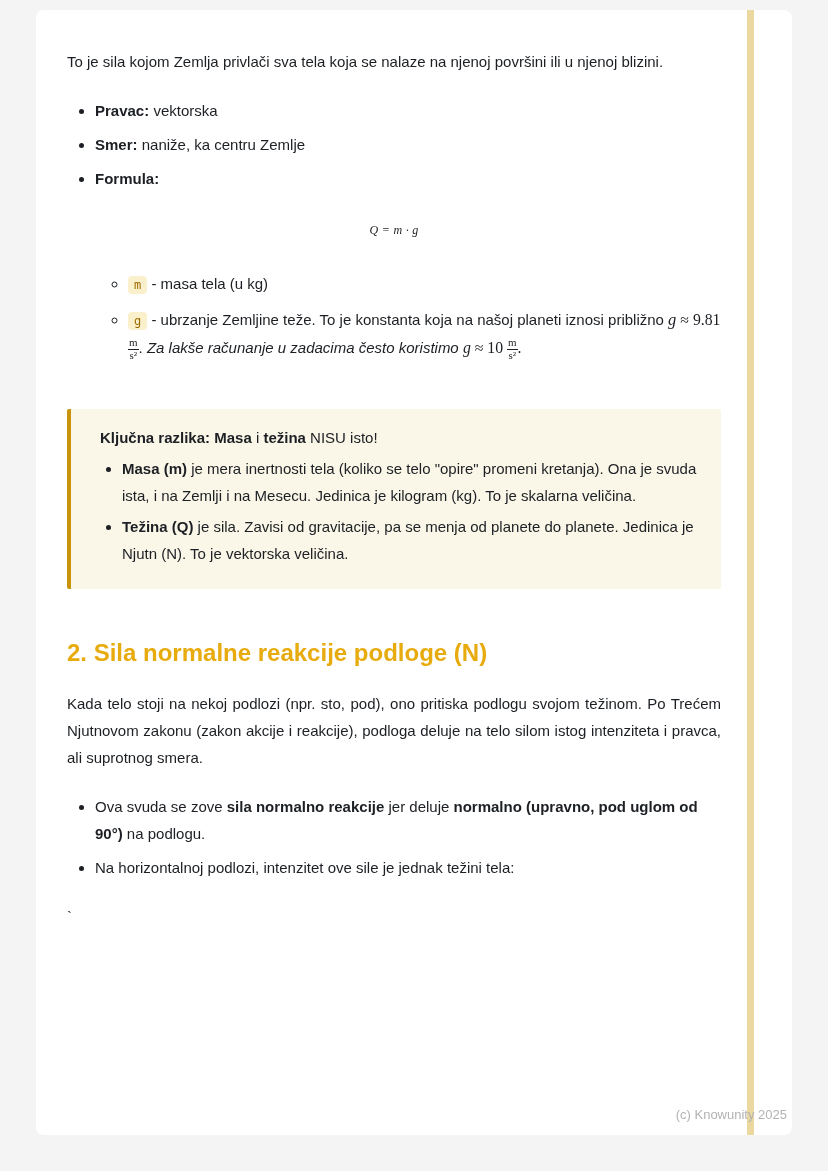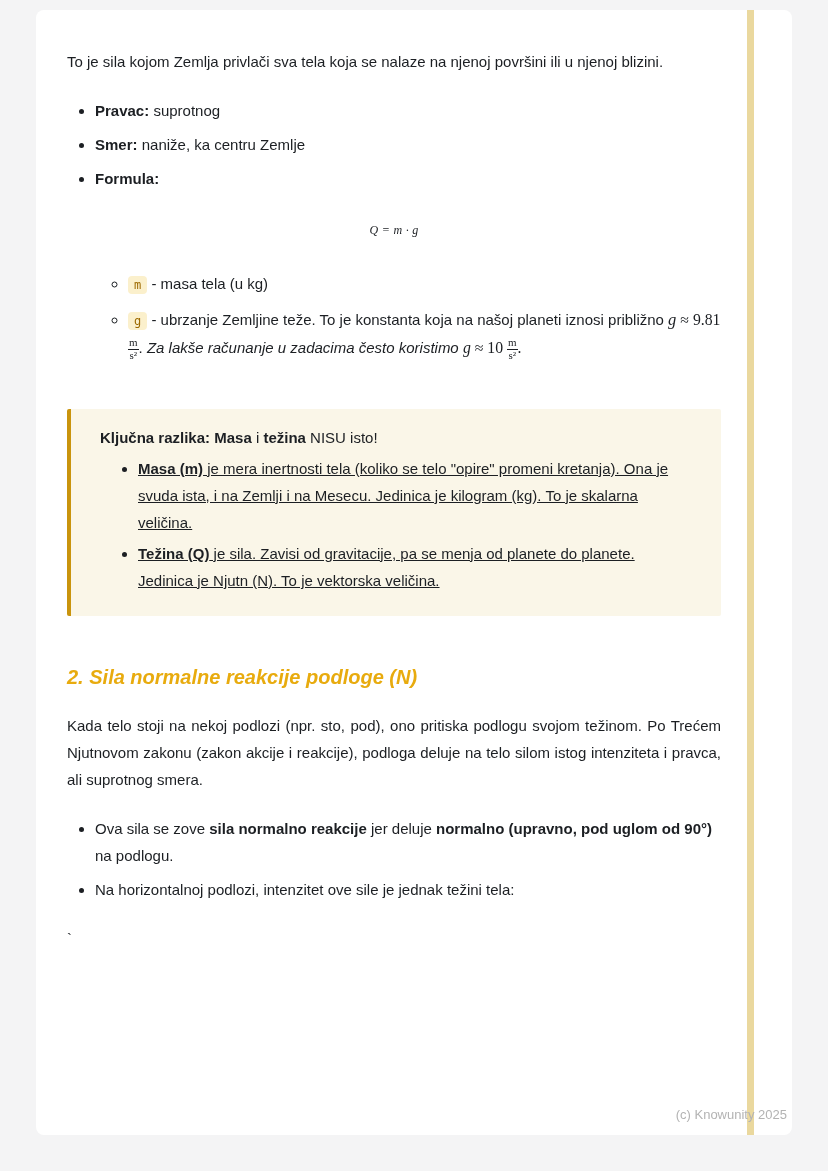--- a/index.html
+++ b/index.html
@@ -100,28 +100,27 @@
     border-radius:2px;
     padding:15px 16px 18px 29px;
     margin:30px 0 0;
   }
   .callout-title{margin:0 0 4px;}
   .callout ul{
     list-style:disc;
     margin:2px 0 0;
     padding-left:22px;
   }
-  .callout li{margin:4px 16px;text-decoration:underline;}
+  .callout li{margin:4px 0;}
   .heading2{
     color:var(--accent);
-    font-size:20px;
+    font-size:24px;
     font-weight:700;
     margin:48px 0 22px;
     line-height:1.3;
-    font-style:italic;
   }
   .stray{margin:22px 0;text-align:left;}
   .footer{
     position:absolute;
     right:5px;bottom:13px;
     font-size:13px;
     color:var(--muted);
     z-index:2;
   }
 </style>
@@ -130,21 +129,21 @@
 
 <div class="viewport">
   <div class="page">
     <div class="stripe"></div>
 
     <div class="content">
 
       <p class="para">To je sila kojom Zemlja privlači sva tela koja se nalaze na njenoj površini ili u njenoj blizini.</p>
 
       <ul class="main-list">
-        <li><b class="b">Pravac:</b><span> suprotnog</span></li>
+        <li><b class="b">Pravac:</b><span> vektorska</span></li>
         <li><b class="b">Smer:</b><span> naniže, ka centru Zemlje</span></li>
         <li><b class="b">Formula:</b><span></span></li>
       </ul>
 
       <div class="formula">Q = m · g</div>
 
       <ul class="sub-list">
         <li><span class="code">m</span><span> - masa tela (u kg)</span></li>
         <li><span class="code">g</span><span> - ubrzanje Zemljine teže. To je konstanta koja na našoj planeti iznosi približno </span><span class="math"><span class="mvar">g</span><span> ≈ 9.81 </span><span class="frac"><span class="fnum">m</span><span class="fden">s²</span></span></span><span>. </span><span class="italic"><span>Za lakše računanje u zadacima često koristimo </span><span class="mvar">g</span><span class="math"> ≈ </span></span><span class="math"><span>10 </span><span class="frac"><span class="fnum">m</span><span class="fden">s²</span></span><span>.</span></span></li>
       </ul>
@@ -155,21 +154,21 @@
           <li><b class="b">Masa (m)</b><span> je mera inertnosti tela (koliko se telo "opire" promeni kretanja). Ona je svuda ista, i na Zemlji i na Mesecu. Jedinica je kilogram (kg). To je skalarna veličina.</span></li>
           <li><b class="b">Težina (Q)</b><span> je sila. Zavisi od gravitacije, pa se menja od planete do planete. Jedinica je Njutn (N). To je vektorska veličina.</span></li>
         </ul>
       </div>
 
       <h2 class="heading2">2. Sila normalne reakcije podloge (N)</h2>
 
       <p class="para">Kada telo stoji na nekoj podlozi (npr. sto, pod), ono pritiska podlogu svojom težinom. Po Trećem Njutnovom zakonu (zakon akcije i reakcije), podloga deluje na telo silom istog intenziteta i pravca, ali suprotnog smera.</p>
 
       <ul class="main-list">
-        <li><span>Ova sila se zove </span><b class="b">sila normalno reakcije</b><span> jer deluje </span><b class="b">normalno (upravno, pod uglom od 90°)</b><span> na podlogu.</span></li>
+        <li><span>Ova svuda se zove </span><b class="b">sila normalno reakcije</b><span> jer deluje </span><b class="b">normalno (upravno, pod uglom od 90°)</b><span> na podlogu.</span></li>
         <li><span>Na horizontalnoj podlozi, intenzitet ove sile je jednak težini tela:</span></li>
       </ul>
 
 
       <p class="stray">`</p>
 
     </div>
 
     <div class="footer">(c) Knowunity 2025</div>
   </div>

